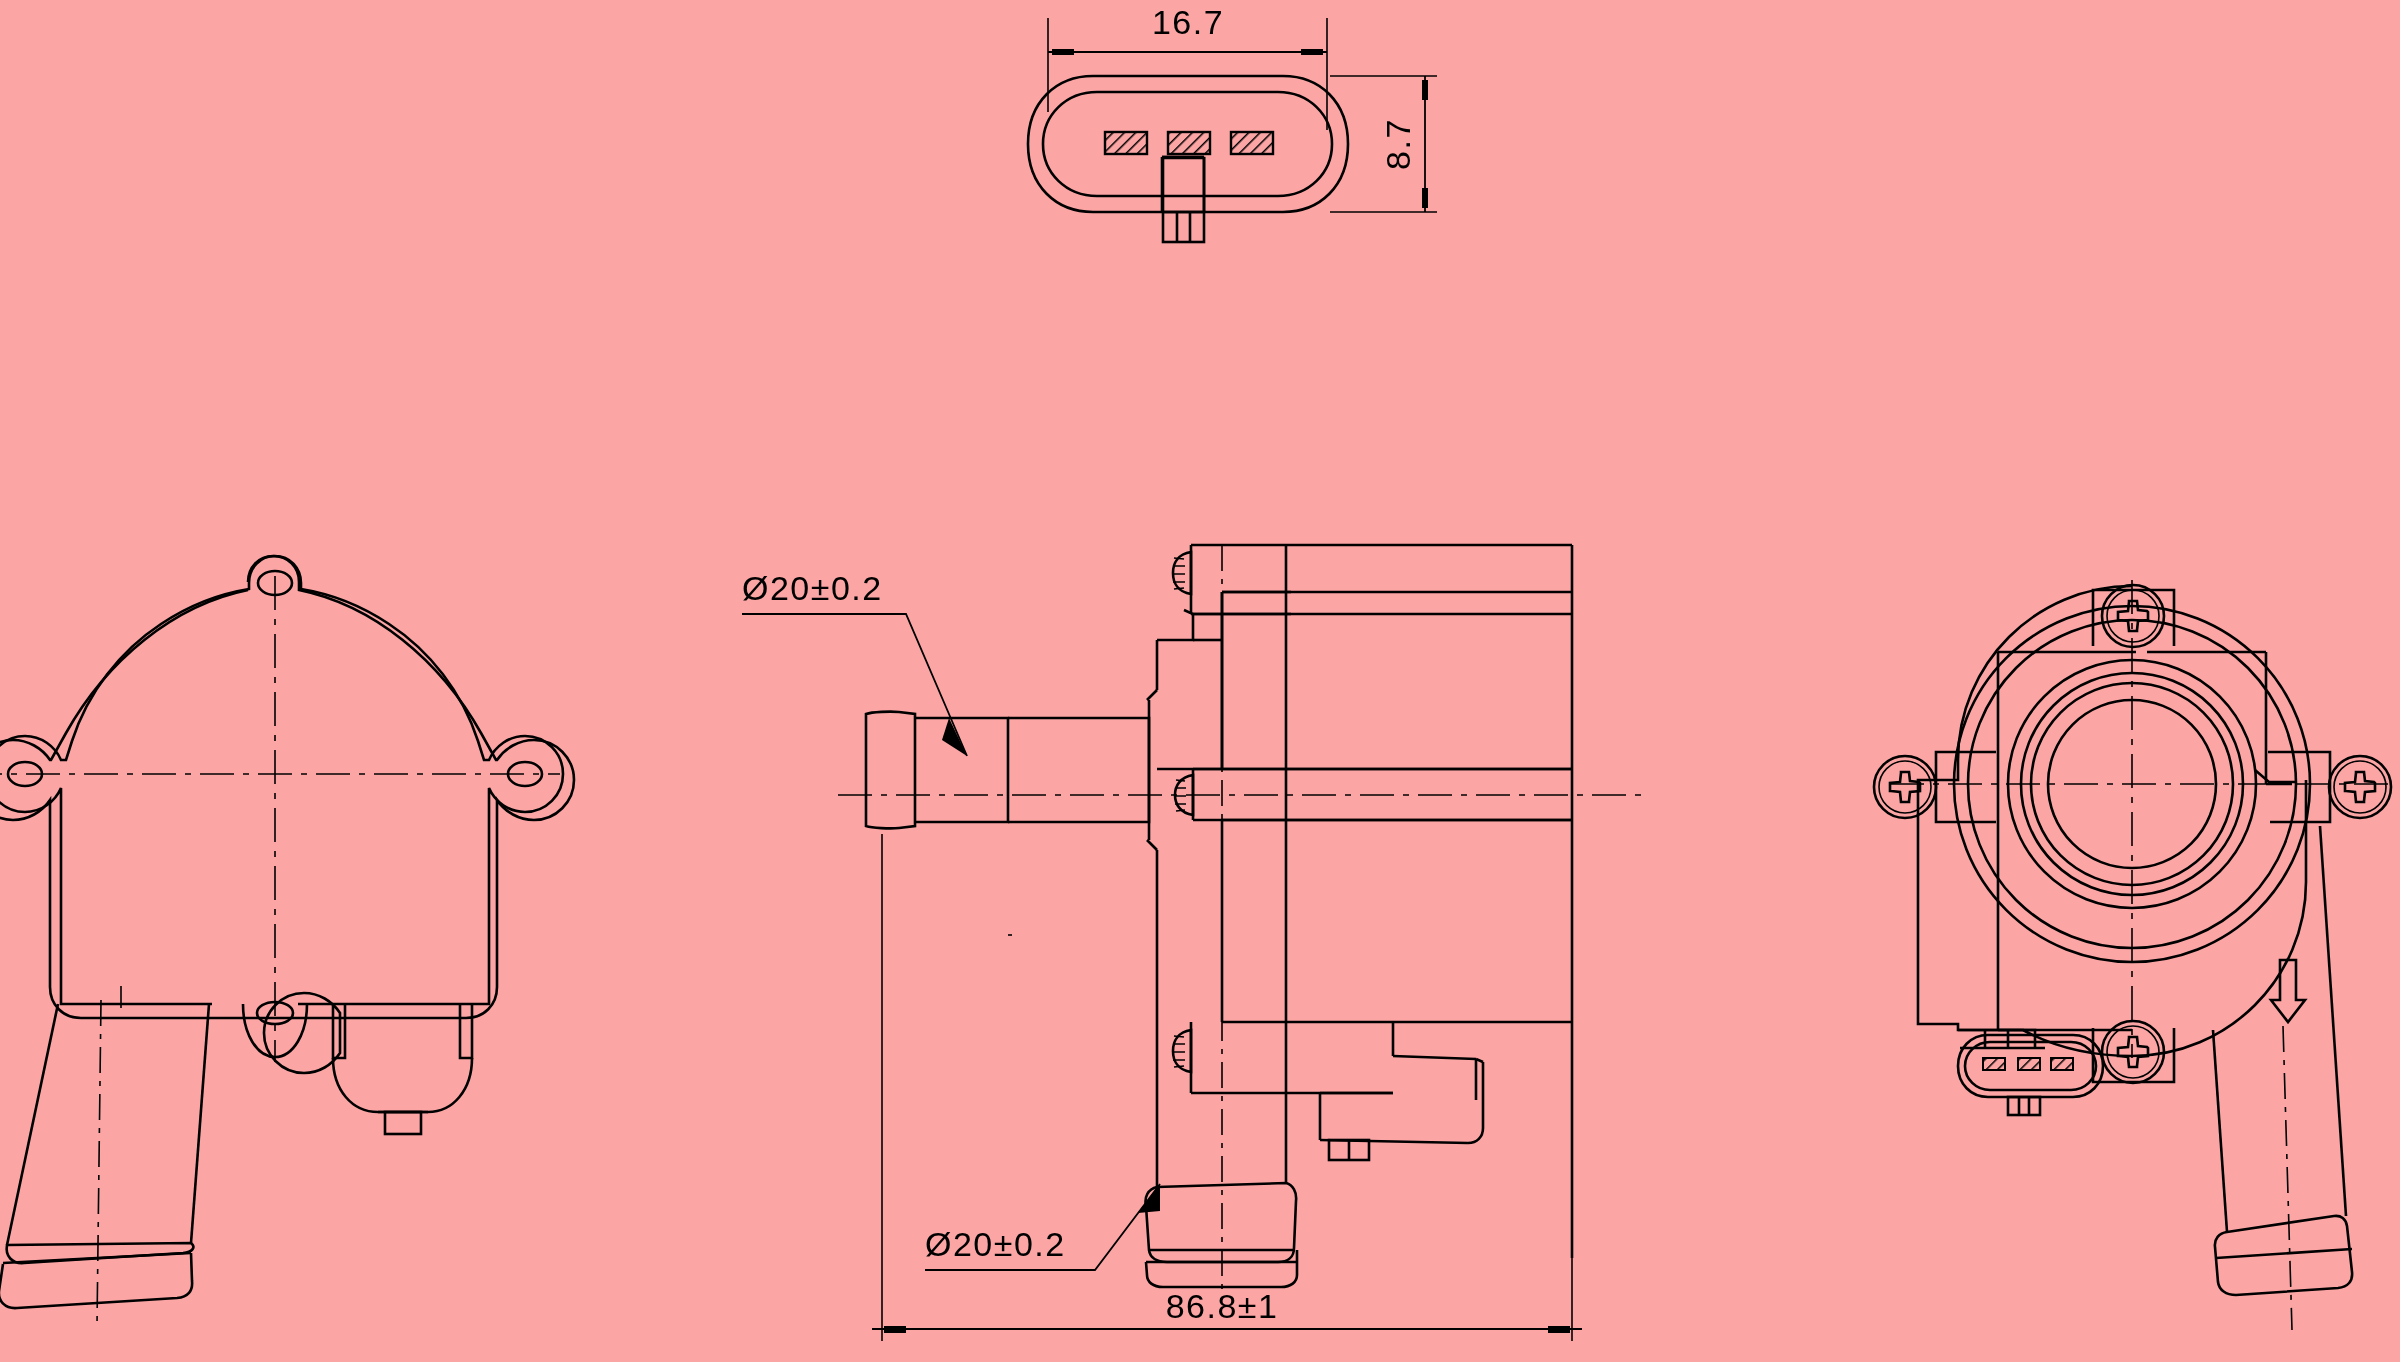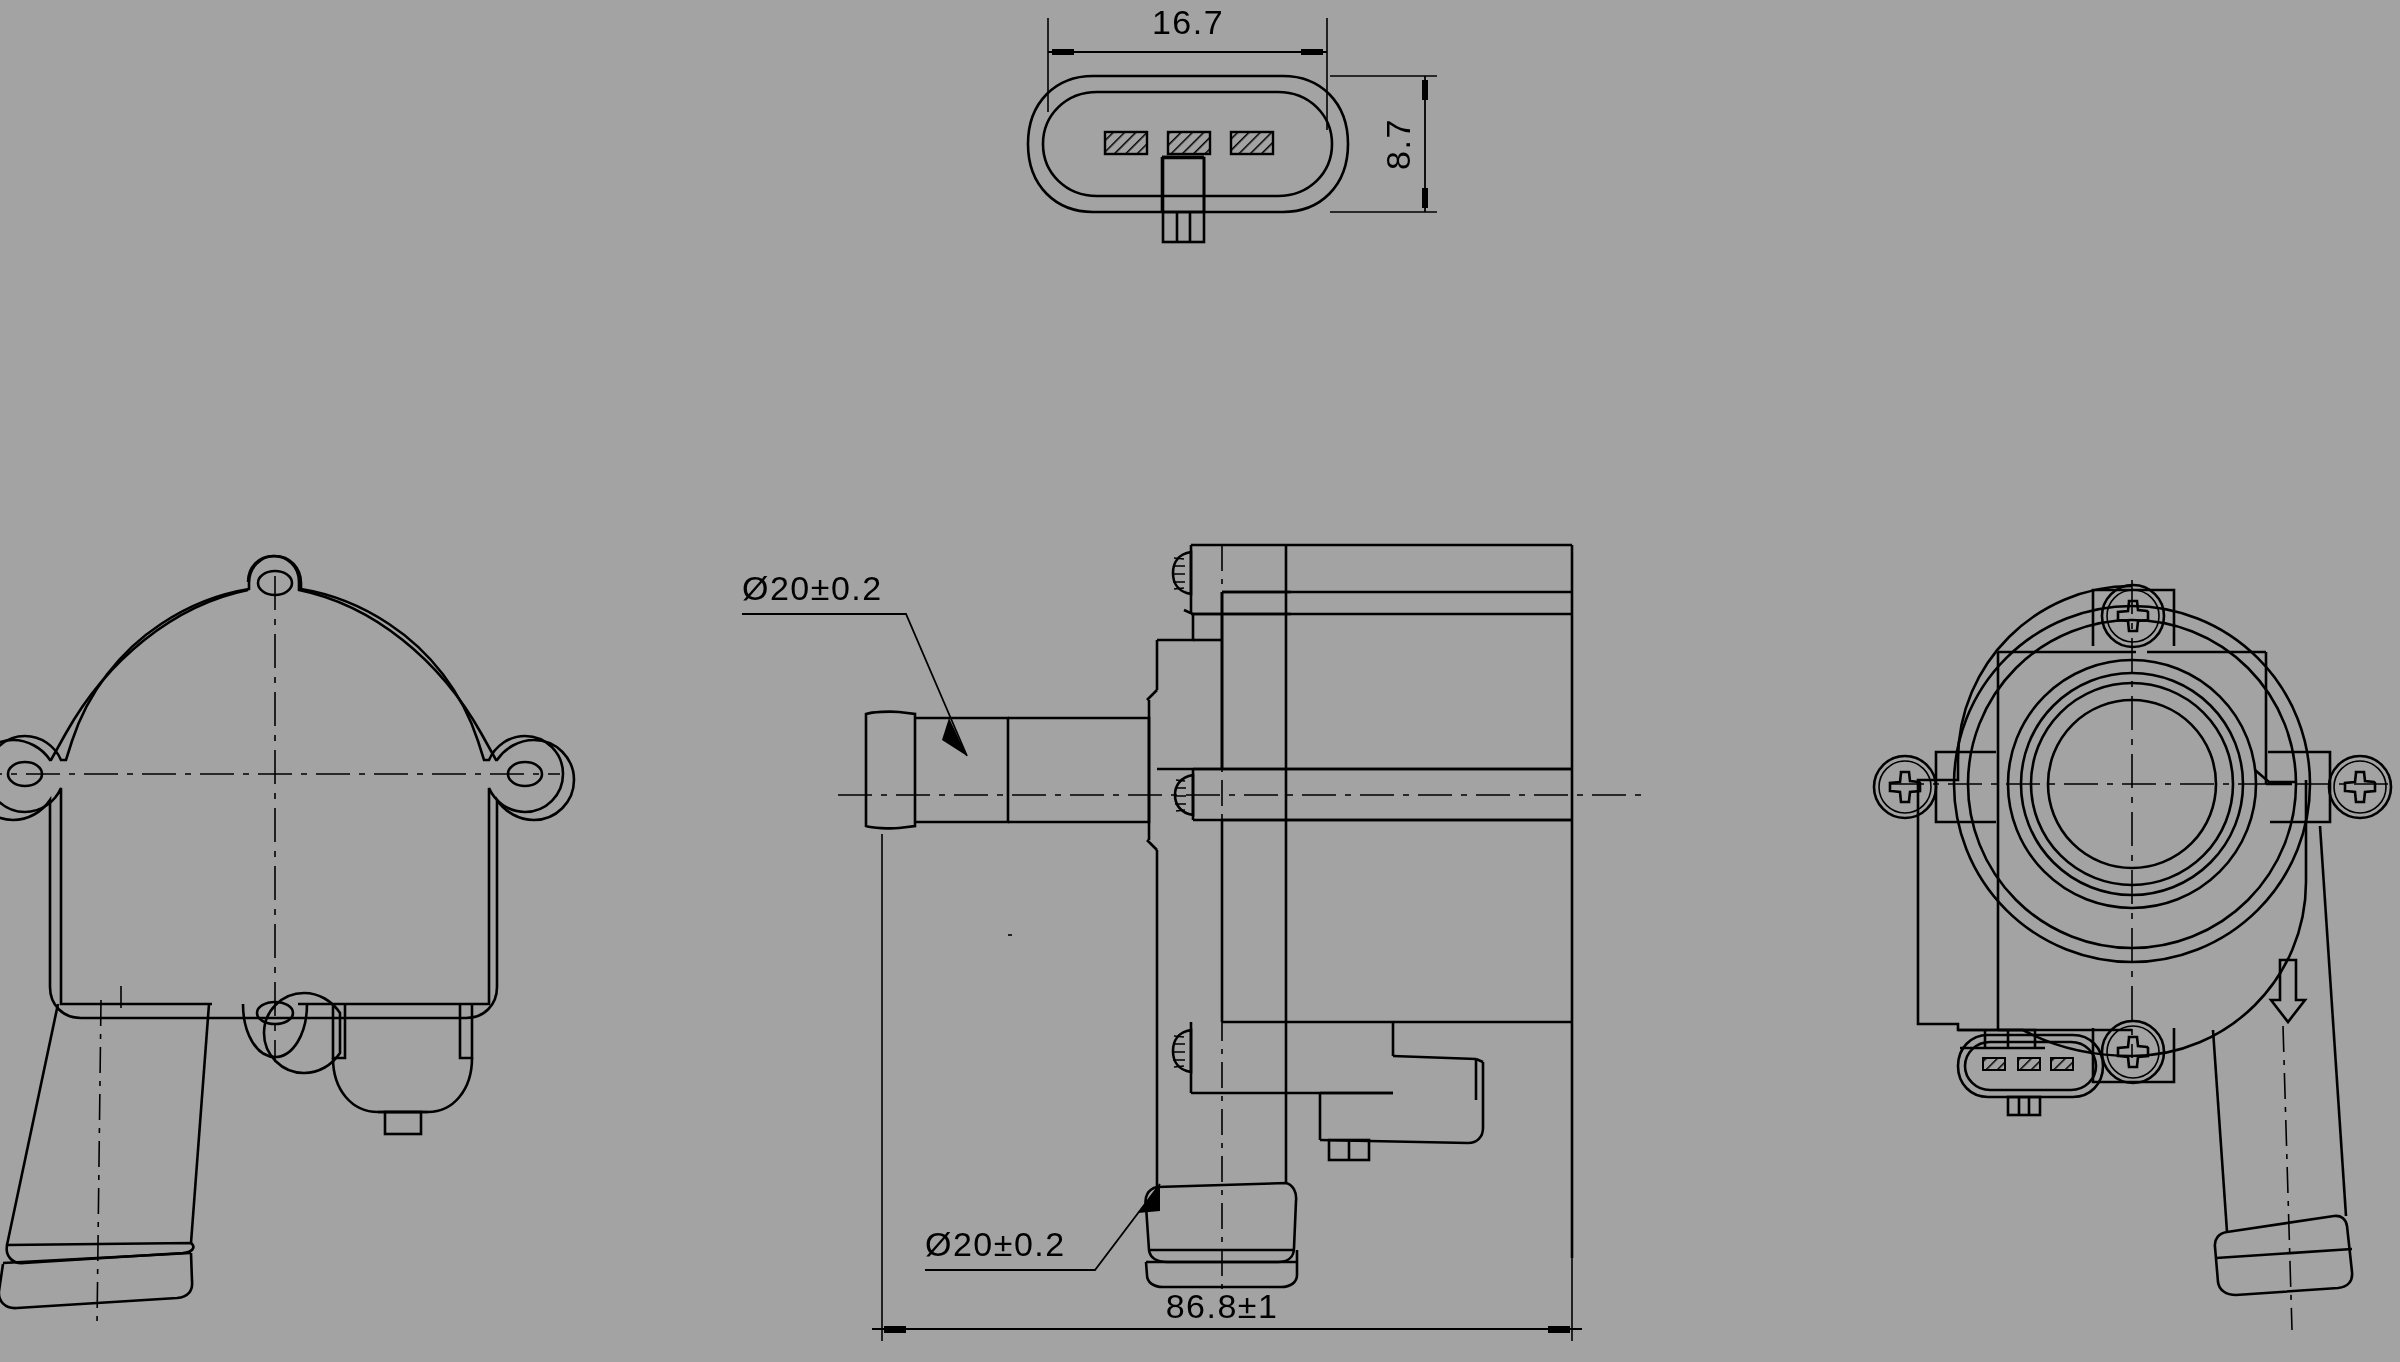--- a/index.html
+++ b/index.html
@@ -4,21 +4,21 @@
 <style>
   html, body {
     margin: 0;
     padding: 0;
     background: #ffffff;
   }
   #sheet {
     position: relative;
     width: 2400px;
     height: 1362px;
-    background: #a3a3a3;
+    background: #fca5a5;
     font-family: "Liberation Sans", sans-serif;
     overflow: hidden;
   }
   svg { display: block; }
   .ln-h { fill: none; stroke: #000; stroke-width: 2.6; }
   .thin { fill: none; stroke: #000; stroke-width: 1.6; }
   .ctr  { fill: none; stroke: #000; stroke-width: 1.6;
           stroke-dasharray: 34 9 6 9; }
   .ctr2 { fill: none; stroke: #000; stroke-width: 1.6;
           stroke-dasharray: 26 8 5 8; }

